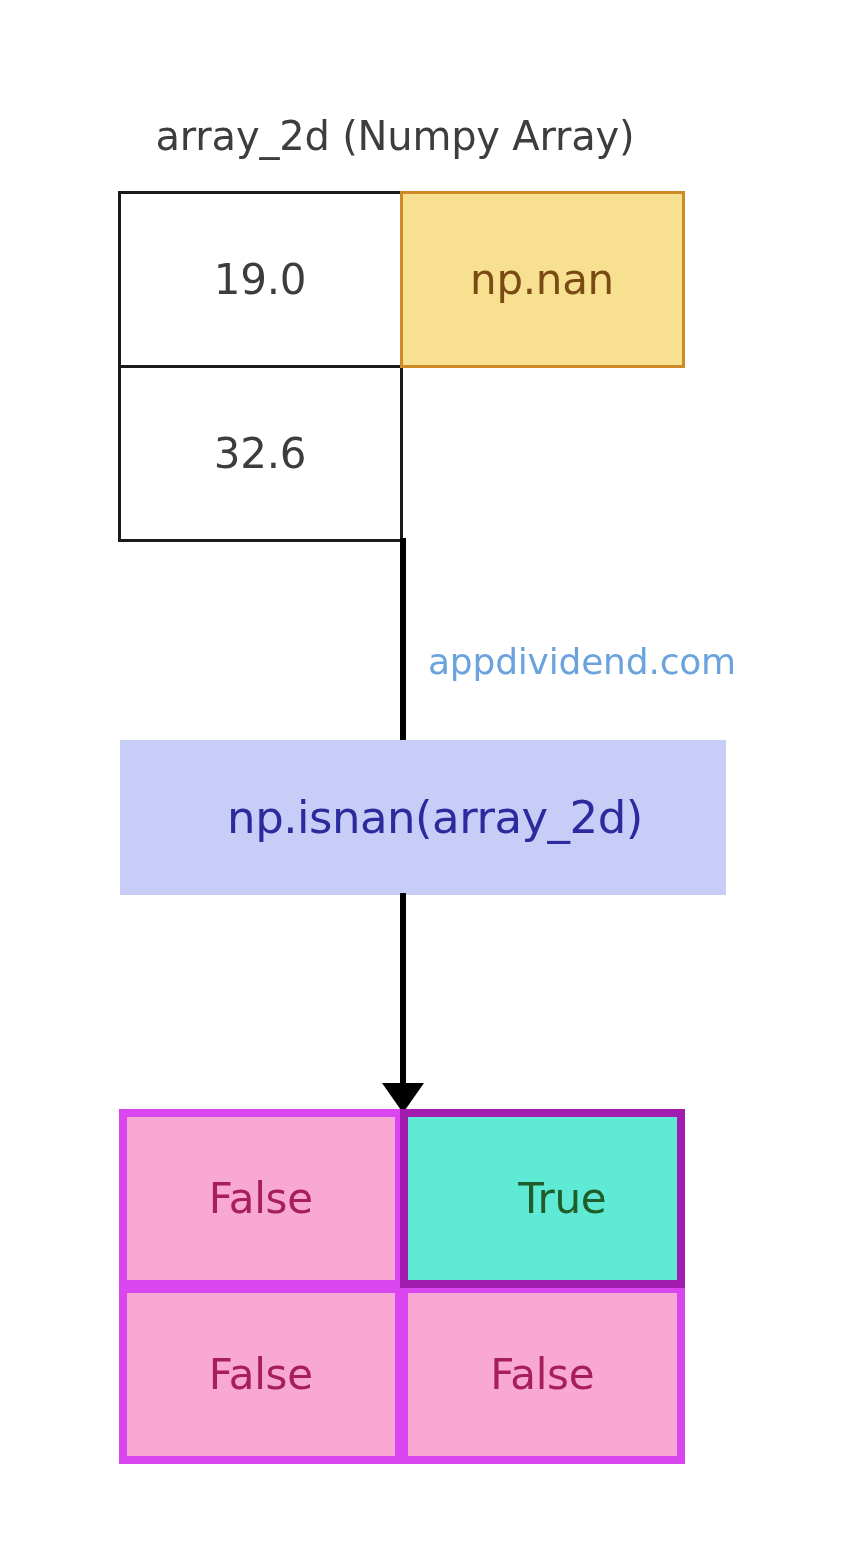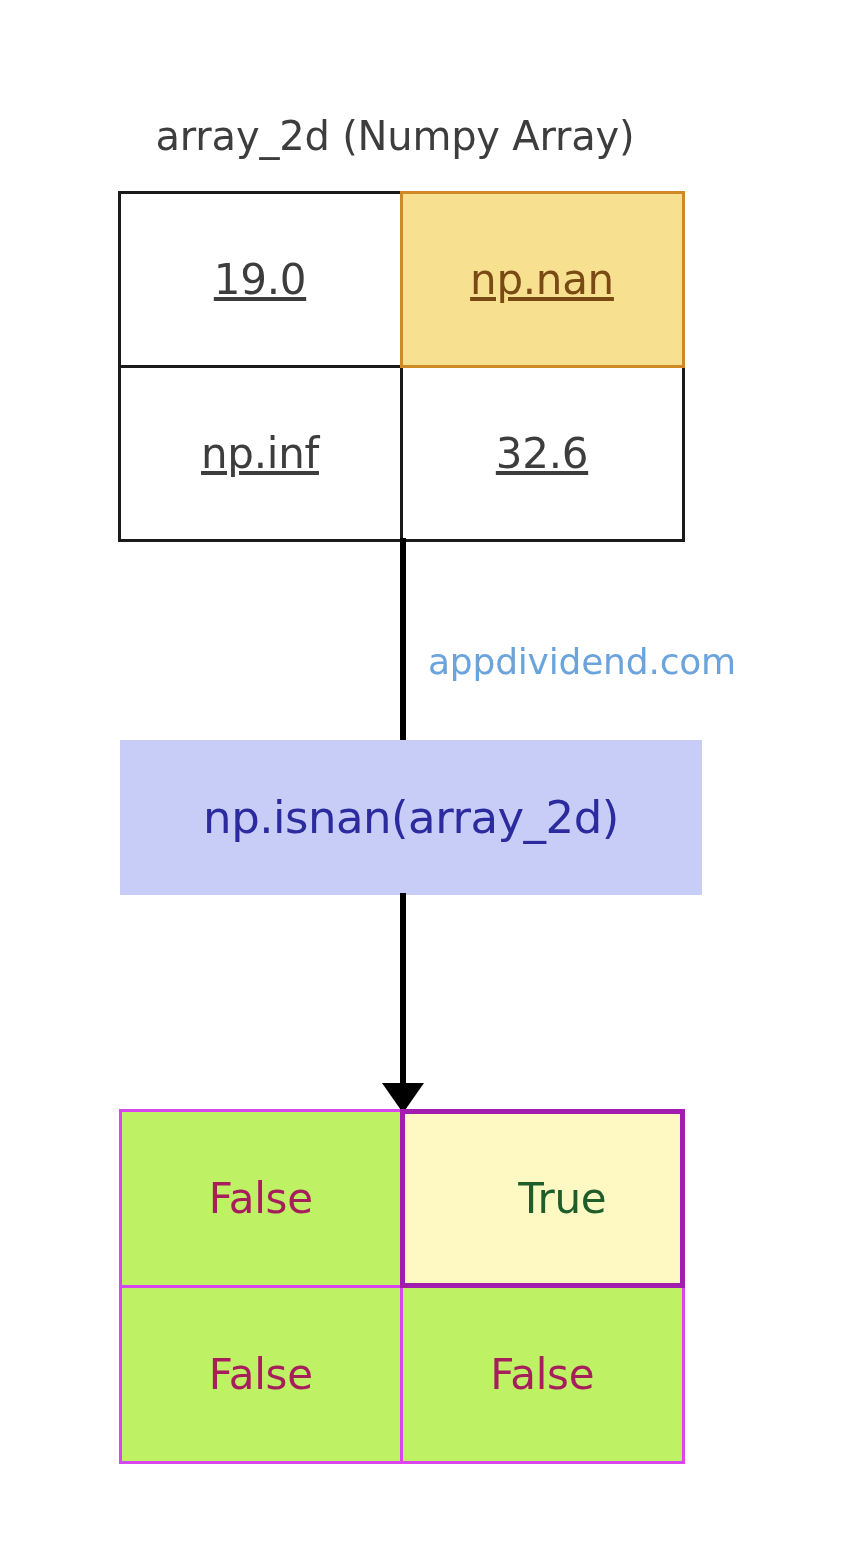--- a/index.html
+++ b/index.html
@@ -59,64 +59,64 @@
     left: 119px;
     top: 192px;
     width: 564px;
     height: 348px;
   }
   #input-array .cell {
     background: #ffffff;
     border: 3px solid #1a1a1a;
     color: #3d3d3d;
     margin: -1.5px;
-    text-decoration: underline;
   }
   #input-array .cell.nan-cell {
     background: #f7e190;
     border: 3px solid #cf8a26;
     color: #7a4a14;
     z-index: 2;
   }
 
   
   #function-box {
     position: absolute;
     left: 120px;
     top: 740px;
     width: 582px;
     height: 155px;
     background: #c7cdf7;
     display: flex;
     align-items: center;
     justify-content: center;
+    padding-left: 24px;
   }
   #function-box .fn-label {
     font-size: 45px;
     color: #2b2b9e;
     letter-spacing: -0.5px;
     white-space: nowrap;
   }
 
   
   #output-array {
     left: 120px;
     top: 1110px;
     width: 563px;
     height: 352px;
   }
   #output-array .cell {
-    background: #bef264;
-    border: 3px solid #d946ef;
+    background: #f9a8d4;
+    border: 8px solid #d946ef;
     color: #a61e5c;
     margin: -1.5px;
   }
   #output-array .cell.true-cell {
-    background: #fef9c3;
-    border: 5px solid #a21caf;
+    background: #5eead4;
+    border: 8px solid #a21caf;
     color: #1f5e2b;
     z-index: 2;
     padding-left: 40px;
   }
 
   
   .connector {
     position: absolute;
     background: #000000;
   }
@@ -157,21 +157,20 @@
 </head>
 <body>
 
 <div id="canvas">
 
   <div class="diagram-title">array_2d (Numpy Array)</div>
 
   <div class="grid2x2" id="input-array">
     <div class="cell">19.0</div>
     <div class="cell nan-cell">np.nan</div>
-    <div class="cell">np.inf</div>
     <div class="cell">32.6</div>
   </div>
 
   <div class="connector" id="connector-1"></div>
 
   <div id="watermark">appdividend.com</div>
 
   <div id="function-box">
     <span class="fn-label">np.isnan(array_2d)</span>
   </div>

